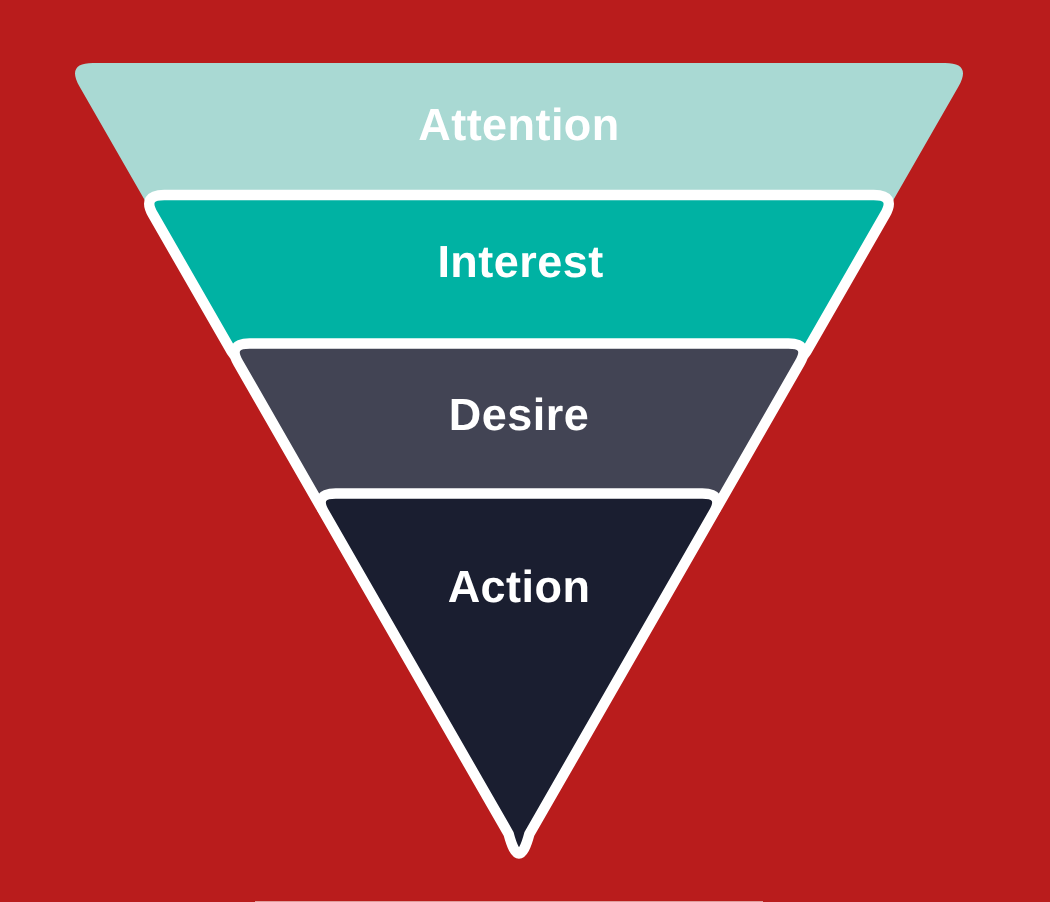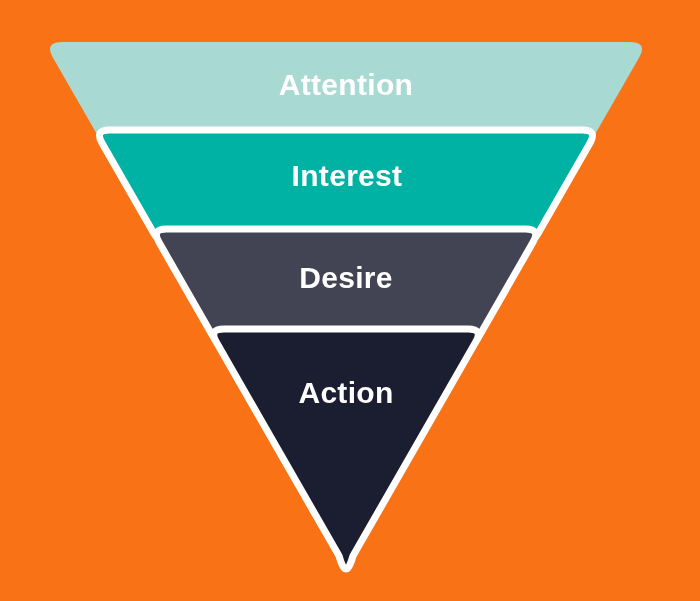--- a/index.html
+++ b/index.html
@@ -20,21 +20,21 @@
     text-anchor: middle;
     letter-spacing: 0.3px;
   }
   .funnel-shape {
     stroke-linejoin: round;
   }
 </style>
 </head>
 <body>
 
-<div class="stage" style="background: #f97316;">
+<div class="stage" style="background: #b91c1c;">
   <svg id="funnel-svg" width="700" height="601" viewBox="0 0 700 601">
     <path id="lp0" class="funnel-shape" d="M 62.0 42 L 630.0 42 Q 648.0 42 639.0 57.7 L 594.9 134.5 Q 592.9 138 588.9 138 L 103.1 138 Q 99.1 138 97.1 134.5 L 53.0 57.7 Q 44.0 42 62.0 42 Z" fill="#a9d9d3"></path>
     <path id="lp1" class="funnel-shape" d="M 109.5 130 L 582.5 130 Q 597.5 130 590.0 143.1 L 537.5 234.5 Q 535.5 238 531.5 238 L 160.5 238 Q 156.5 238 154.5 234.5 L 102.0 143.1 Q 94.5 130 109.5 130 Z" fill="#00b2a3" stroke="#ffffff" stroke-width="7"></path>
     <path id="lp2" class="funnel-shape" d="M 166.4 229 L 525.6 229 Q 540.6 229 533.1 242.1 L 477.2 339.5 Q 475.2 343 471.2 343 L 220.8 343 Q 216.8 343 214.8 339.5 L 158.9 242.1 Q 151.4 229 166.4 229 Z" fill="#424454" stroke="#ffffff" stroke-width="7"></path>
     <path id="lp3" class="funnel-shape" d="M 223.8 329 L 468.2 329 Q 483.2 329 475.7 342.1 L 352.9 556 Q 346 582 339.1 556 L 216.3 342.1 Q 208.8 329 223.8 329 Z" fill="#1a1e30" stroke="#ffffff" stroke-width="7"></path>
 
     <text id="lt0" class="layer-label" x="346" y="84" dominant-baseline="central" fill="#ffffff">Attention</text>
     <text id="lt1" class="layer-label" x="347" y="175" dominant-baseline="central" fill="#ffffff">Interest</text>
     <text id="lt2" class="layer-label" x="346" y="277" dominant-baseline="central" fill="#ffffff">Desire</text>
     <text id="lt3" class="layer-label" x="346" y="392" dominant-baseline="central" fill="#ffffff">Action</text>

